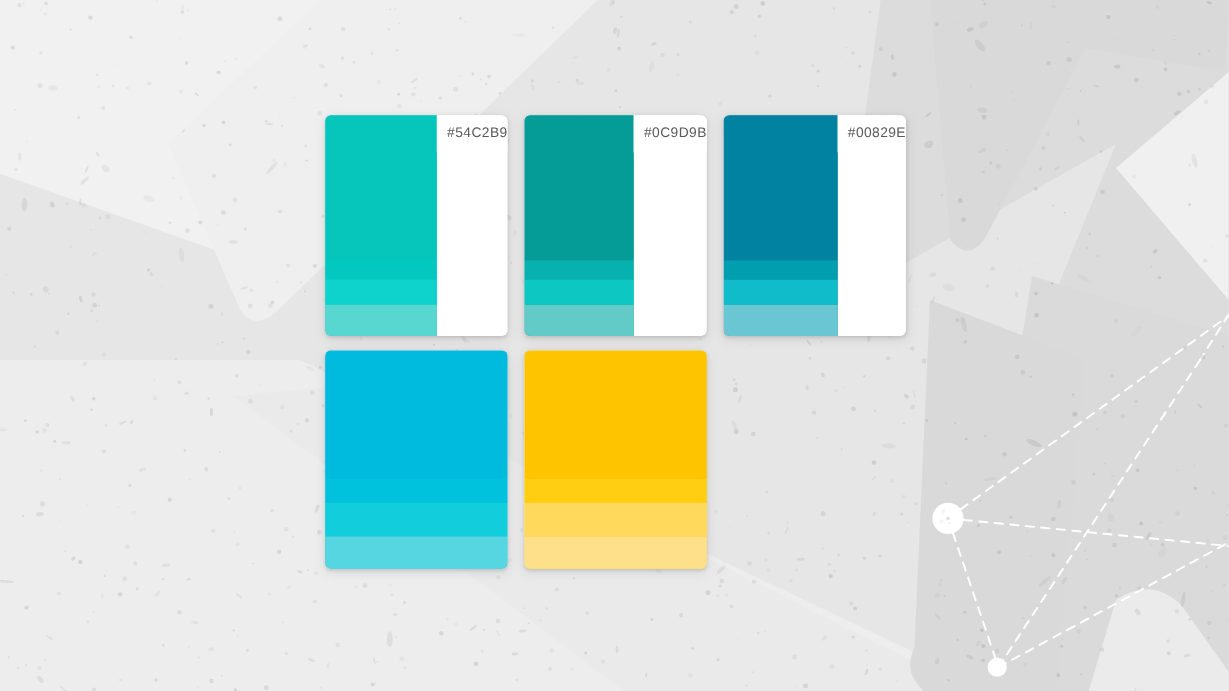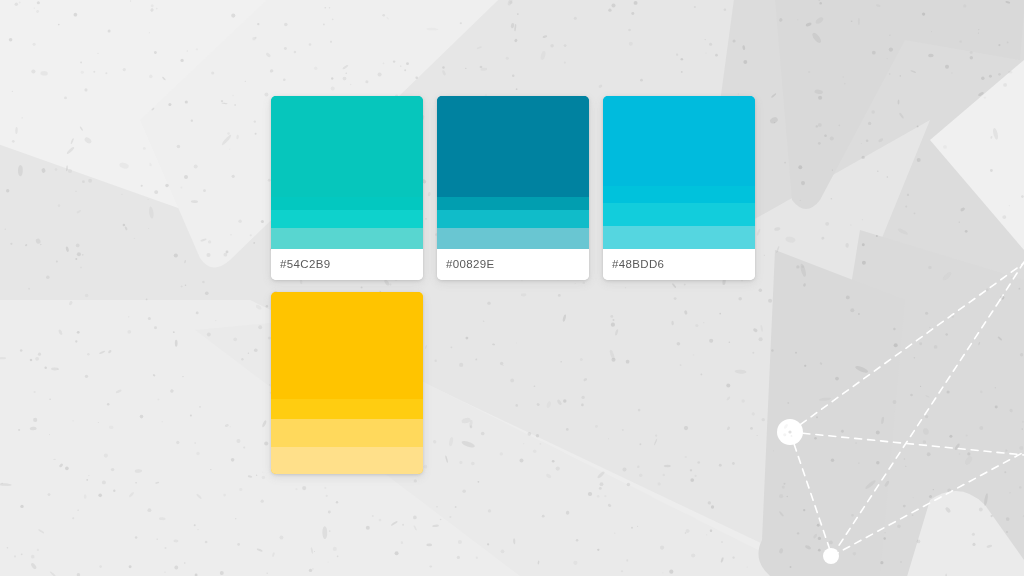--- a/index.html
+++ b/index.html
@@ -53,21 +53,20 @@
   }
 
   .swatch-card {
     position: relative;
     background: #ffffff;
     border-radius: 5px;
     box-shadow: 0 1px 3px rgba(120,120,120,0.25),
                 0 3px 10px rgba(120,120,120,0.14);
     overflow: hidden;
     display: flex;
-    flex-direction: column;
   }
 
   .swatch-colors {
     flex: 1 1 auto;
     display: flex;
     flex-direction: column;
     min-height: 0;
   }
 
   .band {
@@ -1054,40 +1053,48 @@
           <div class="band" style="background: rgb(6, 198, 188); height: 66%;"></div>
           <div class="band" style="background: rgb(3, 200, 192); height: 8.5%;"></div>
           <div class="band" style="background: rgb(14, 210, 204); height: 11.5%;"></div>
           <div class="band" style="background: rgb(88, 214, 208); height: 14%;"></div>
         </div>
         <div class="swatch-footer">
           <span class="hex-label">#54C2B9</span>
         </div>
       </div>
       <div class="swatch-card">
+        <div class="swatch-colors" style="background: rgb(5, 156, 152);">
+          <div class="band" style="background: rgb(5, 156, 152); height: 66%;"></div>
+          <div class="band" style="background: rgb(7, 178, 174); height: 8.5%;"></div>
+          <div class="band" style="background: rgb(12, 199, 194); height: 11.5%;"></div>
+          <div class="band" style="background: rgb(98, 203, 199); height: 14%;"></div>
+        </div>
+        <div class="swatch-footer">
+          <span class="hex-label">#0C9D9B</span>
+        </div>
+      </div>
+      <div class="swatch-card">
         <div class="swatch-colors" style="background: rgb(0, 130, 160);">
           <div class="band" style="background: rgb(0, 130, 160); height: 66%;"></div>
           <div class="band" style="background: rgb(1, 158, 176); height: 8.5%;"></div>
           <div class="band" style="background: rgb(16, 188, 201); height: 11.5%;"></div>
           <div class="band" style="background: rgb(105, 198, 210); height: 14%;"></div>
         </div>
         <div class="swatch-footer">
           <span class="hex-label">#00829E</span>
         </div>
       </div>
       <div class="swatch-card">
         <div class="swatch-colors" style="background: rgb(0, 187, 221);">
           <div class="band" style="background: rgb(0, 187, 221); height: 59%;"></div>
           <div class="band" style="background: rgb(0, 194, 220); height: 11%;"></div>
           <div class="band" style="background: rgb(18, 205, 220); height: 15%;"></div>
           <div class="band" style="background: rgb(85, 214, 224); height: 15%;"></div>
         </div>
-        <div class="swatch-footer">
-          <span class="hex-label">#48BDD6</span>
-        </div>
       </div>
       <div class="swatch-card">
         <div class="swatch-colors" style="background: rgb(255, 196, 0);">
           <div class="band" style="background: rgb(255, 196, 0); height: 59%;"></div>
           <div class="band" style="background: rgb(255, 205, 17); height: 11%;"></div>
           <div class="band" style="background: rgb(255, 217, 92); height: 15%;"></div>
           <div class="band" style="background: rgb(255, 224, 138); height: 15%;"></div>
         </div>
       </div>
     </div>

